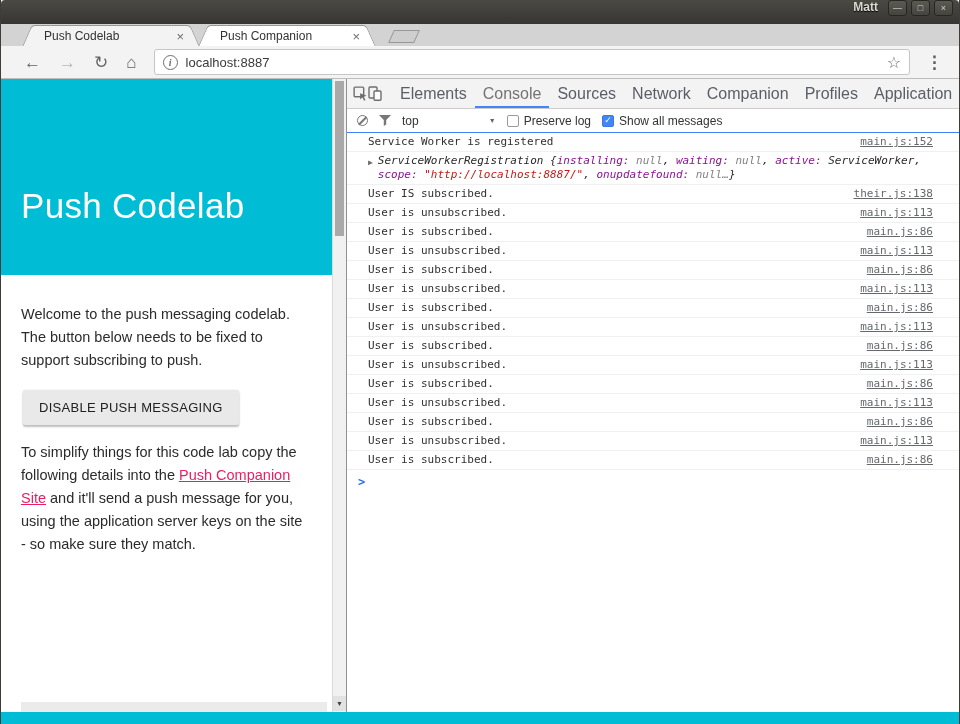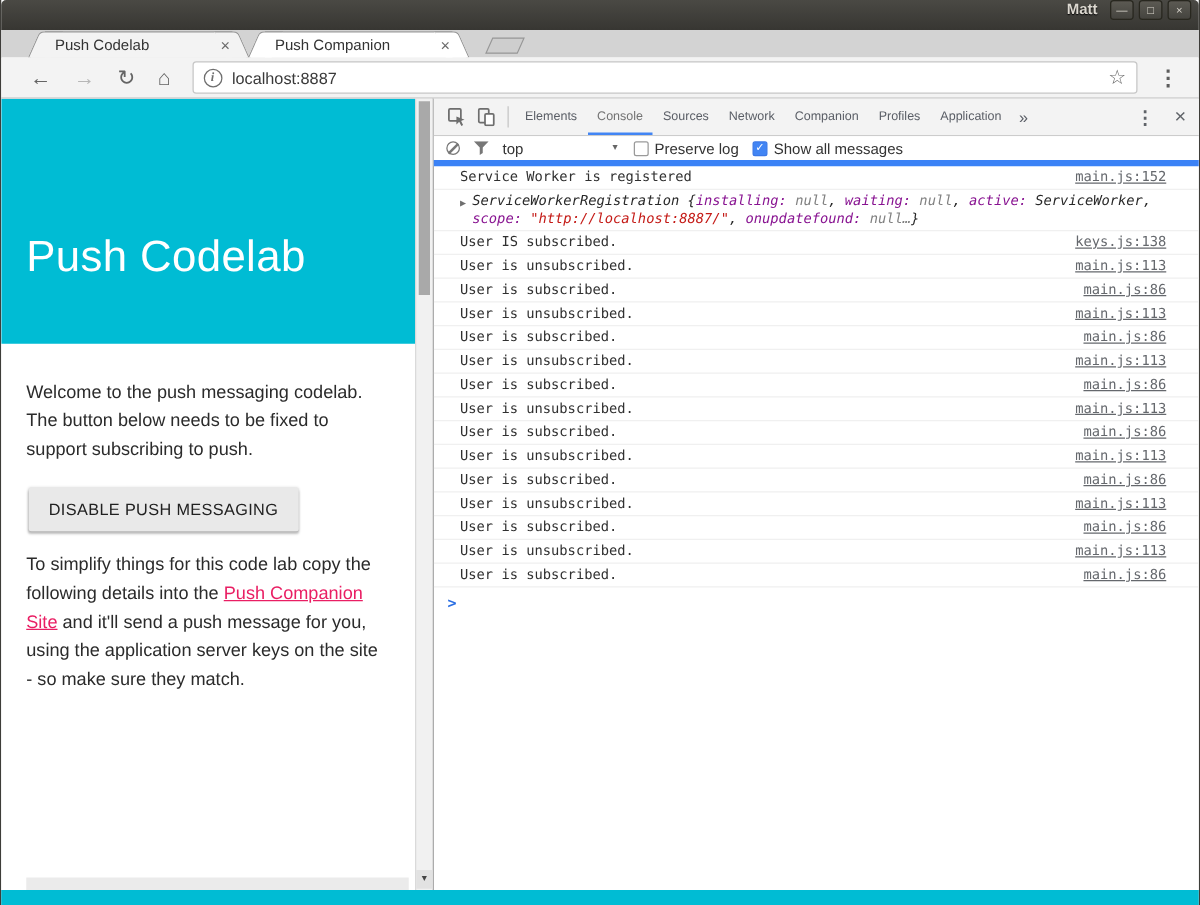--- a/index.html
+++ b/index.html
@@ -71,30 +71,30 @@
   .sb-btn { position:absolute; bottom:1px; left:0; right:0; height:15px; background:#e2e2e2;
             display:flex; align-items:center; justify-content:center; font-size:7px; color:#444; }
 
   
   .devtools { flex:1; display:flex; flex-direction:column; background:#fff;
               border-left:1px solid #919191; min-width:0; }
   .dt-tabbar { height:30px; flex:0 0 30px; background:#f3f3f3; border-bottom:1px solid #cccccc;
                display:flex; align-items:center; padding-left:6px; }
   .dt-icon { display:flex; align-items:center; justify-content:center; width:24px; height:100%; }
   .dt-sep { width:1px; height:17px; background:#c5c5c5; margin:0 5px; }
-  .dt-tab { font-size:10px; color:#5a5e66; padding:0 8px; height:100%; display:inline-flex;
+  .dt-tab { font-size:16px; color:#5a5e66; padding:0 8px; height:100%; display:inline-flex;
             align-items:center; white-space:nowrap; }
   .dt-tab.active { color:#737373; box-shadow:inset 0 -2px 0 #4285f4; }
   .dt-tab.more { padding:0 6px; font-size:13px; }
   .dt-tabs { height:100%; display:flex; }
   .dt-right { margin-left:auto; display:flex; align-items:center; gap:16px; padding-right:10px; }
   .dt-menu { font-size:15px; font-weight:bold; color:#5f6368; }
   .dt-close { font-size:16px; color:#5f6368; }
 
-  .dt-console-toolbar { height:24px; flex:0 0 24px; border-bottom:5px solid #3b82f6;
+  .dt-console-toolbar { height:24px; flex:0 0 24px; border-bottom:1px solid #3b82f6;
                         display:flex; align-items:center; gap:11px; padding:0 10px; background:#fff; }
   .ban-icon { width:11px; height:11px; border:1.5px solid #777; border-radius:50%; position:relative; flex:0 0 11px; }
   .ban-icon::after { content:""; position:absolute; left:-1.5px; top:3.5px; width:11px; height:1.5px;
                      background:#777; transform:rotate(-45deg); }
   .ctx { font-size:12px; color:#333; display:flex; align-items:center; gap:70px; }
   .ctx .dd { font-size:7px; color:#666; }
   .cb-group { display:flex; align-items:center; gap:5px; font-size:12px; color:#333; }
   .cb { width:12px; height:12px; border:1px solid #9a9a9a; border-radius:2px; background:#fff;
         display:inline-flex; align-items:center; justify-content:center; font-size:9px;
         color:#fff; line-height:1; }
@@ -234,21 +234,21 @@
             <div class="msg-row">
               <span class="msg-text">Service Worker is registered</span>
               <a class="msg-source">main.js:152</a>
             </div>
             <div class="msg-row">
               <span class="disclosure">▶</span>
               <span class="obj-preview"><span class="tok-plain">ServiceWorkerRegistration {</span><span class="tok-key">installing:</span><span class="tok-null"> null</span><span class="tok-plain">, </span><span class="tok-key">waiting:</span><span class="tok-null"> null</span><span class="tok-plain">, </span><span class="tok-key">active:</span><span class="tok-plain"> ServiceWorker</span><span class="tok-plain">, </span><span class="tok-key">scope:</span><span class="tok-string"> "http://localhost:8887/"</span><span class="tok-plain">, </span><span class="tok-key">onupdatefound:</span><span class="tok-null"> null…</span><span class="tok-plain">}</span></span>
             </div>
             <div class="msg-row">
               <span class="msg-text">User IS subscribed.</span>
-              <a class="msg-source">keys.js:138</a>
+              <a class="msg-source">their.js:138</a>
             </div>
             <div class="msg-row">
               <span class="msg-text">User is unsubscribed.</span>
               <a class="msg-source">main.js:113</a>
             </div>
             <div class="msg-row">
               <span class="msg-text">User is subscribed.</span>
               <a class="msg-source">main.js:86</a>
             </div>
             <div class="msg-row">

